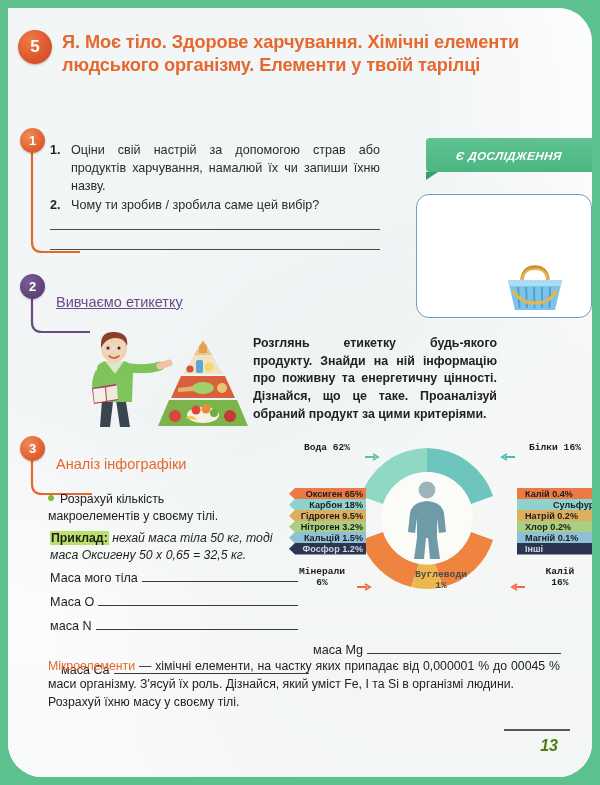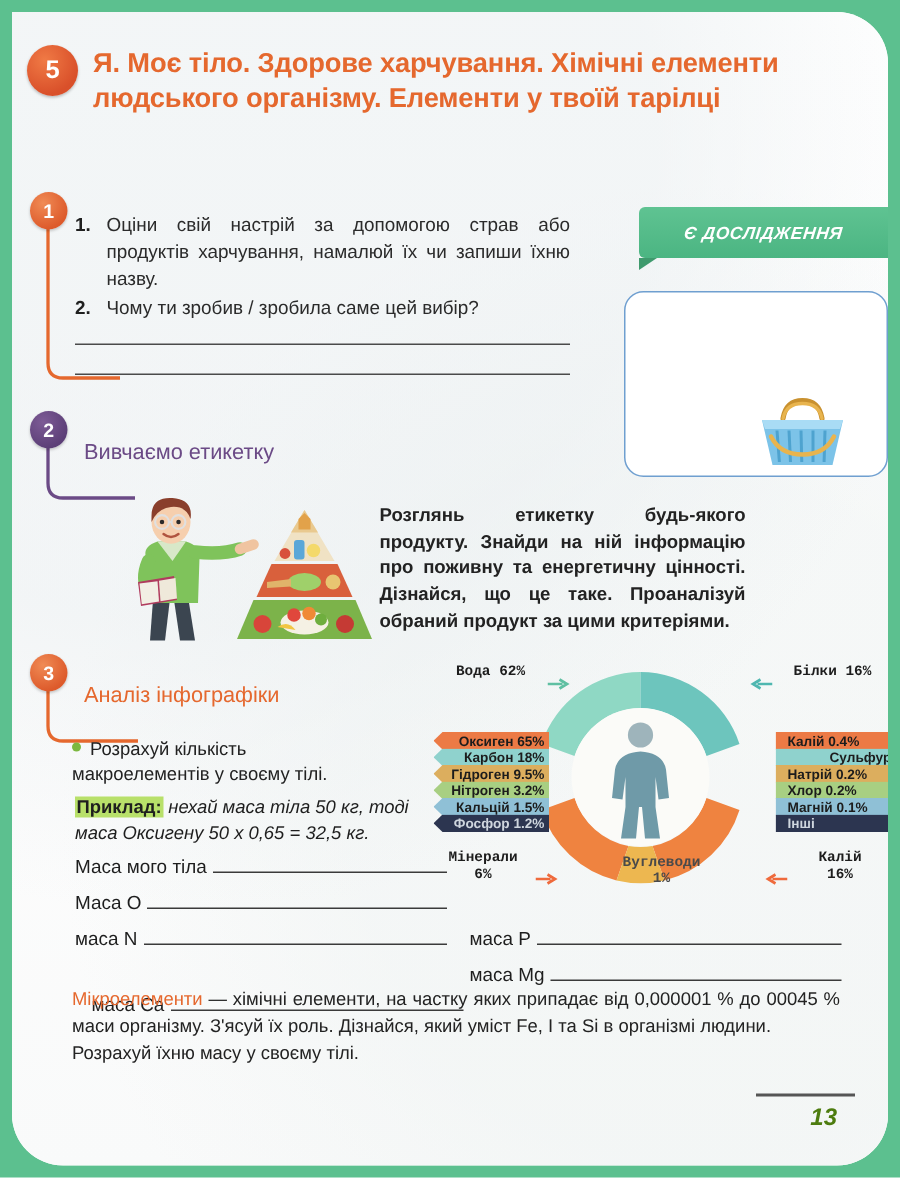--- a/index.html
+++ b/index.html
@@ -49,21 +49,21 @@
     display:flex;align-items:center;justify-content:center;
     position:relative;z-index:3;box-shadow:0 1px 2px rgba(0,0,0,.22);
   }
   .dot.c1{background:radial-gradient(circle at 35% 30%,#f08b55,#dd5a2b 72%);}
   .dot.c2{background:radial-gradient(circle at 35% 30%,#7d5b96,#5c3f77 72%);}
   .dot.c3{background:radial-gradient(circle at 35% 30%,#f08b55,#dd5a2b 72%);}
   .bracket{position:absolute;left:10px;top:18px;}
   .bracket svg{display:block;}
 
   .sec-title{position:absolute;font-size:14.5px;}
-  .sec-title.purple{color:#6b4a86;}
+  .sec-title.purple{color:#6b4a86;text-decoration:underline;}
   .sec-title.orange{color:#e5682e;}
 
   
   .task1{position:absolute;left:42px;top:134px;width:330px;}
   .olist{margin:0;padding:0;list-style:none;font-size:12.6px;color:#2b2b2b;line-height:1.42;}
   .olist li{display:flex;gap:7px;margin-bottom:1px;}
   .olist .num{flex:0 0 14px;font-weight:bold;color:#1f1f1f;}
   .olist .txt{text-align:justify;}
   .rule{height:0;border-bottom:1.6px solid #4a4a4a;margin-top:14px;}
   .rule.r2{margin-top:19px;}
@@ -308,24 +308,20 @@
     <span class="ln"></span>
   </div>
   <div class="fline" style="left:42px;top:610px;width:248px;">
     <span class="lbl">маса N</span>
     <span class="ln"></span>
   </div>
   <div class="fline" style="left:42px;top:654px;width:248px;margin-left:11px;">
     <span class="lbl">маса Ca</span>
     <span class="ln"></span>
   </div>
-  <div class="fline" style="left:305px;top:610px;width:248px;">
-    <span class="lbl">маса P</span>
-    <span class="ln"></span>
-  </div>
   <div class="fline" style="left:305px;top:634px;width:248px;">
     <span class="lbl">маса Mg</span>
     <span class="ln"></span>
   </div>
 
   <div class="info">
 
     <div class="ring">
       <svg viewBox="0 0 148 148" width="148" height="148">
 

